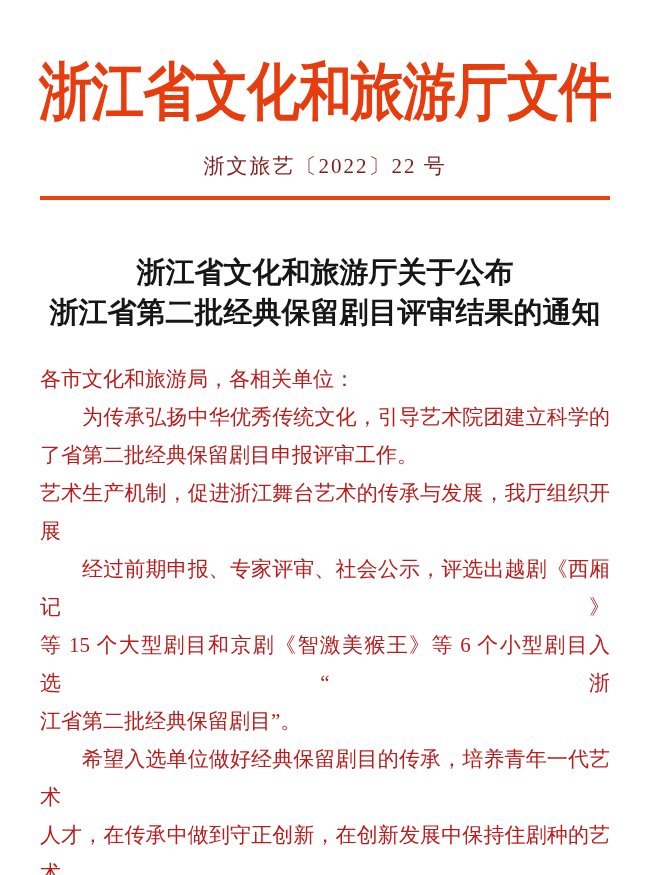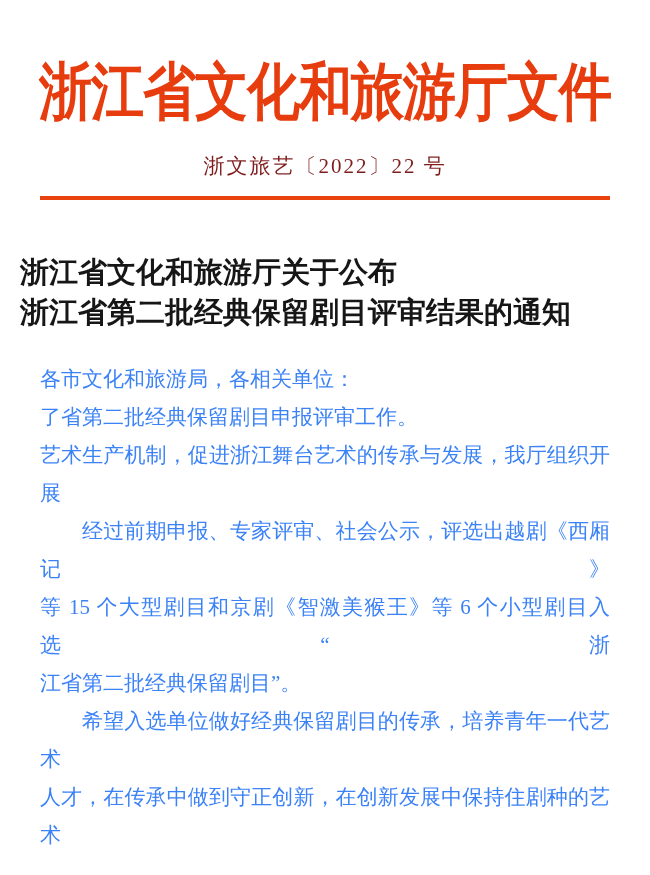--- a/index.html
+++ b/index.html
@@ -35,32 +35,33 @@
     letter-spacing: 2px;
     color: #7f1d1d;
   }
   .red-rule {
     margin: 16px 40px 0;
     height: 4px;
     background: #e8430e;
   }
   .title {
     margin: 52px 20px 0;
+    text-align: center;
     font-weight: bold;
     font-size: 29px;
     line-height: 40px;
     color: #161616;
   }
   .body-text {
     margin: 28px 40px 0;
   }
   .ln {
     font-size: 21px;
     line-height: 38px;
-    color: #3b82f6;
+    color: #b91c1c;
     overflow: hidden;
   }
   .indent { text-indent: 42px; }
   .just {
     text-align: justify;
     text-align-last: justify;
   }
 </style>
 </head>
 <body>
@@ -73,20 +74,21 @@
 
   <div class="red-rule"></div>
 
   <div class="title">
     <div>浙江省文化和旅游厅关于公布</div>
     <div>浙江省第二批经典保留剧目评审结果的通知</div>
   </div>
 
   <div class="body-text">
     <div class="ln">各市文化和旅游局，各相关单位：</div>
+    <div class="ln indent just">为传承弘扬中华优秀传统文化，引导艺术院团建立科学的</div>
     <div class="ln">了省第二批经典保留剧目申报评审工作。</div>
     <div class="ln just">艺术生产机制，促进浙江舞台艺术的传承与发展，我厅组织开展</div>
     <div class="ln indent just">经过前期申报、专家评审、社会公示，评选出越剧《西厢记》</div>
     <div class="ln just">等 15 个大型剧目和京剧《智激美猴王》等 6 个小型剧目入选“浙</div>
     <div class="ln">江省第二批经典保留剧目”。</div>
     <div class="ln indent just">希望入选单位做好经典保留剧目的传承，培养青年一代艺术</div>
     <div class="ln just">人才，在传承中做到守正创新，在创新发展中保持住剧种的艺术</div>
 
   </div>
 

